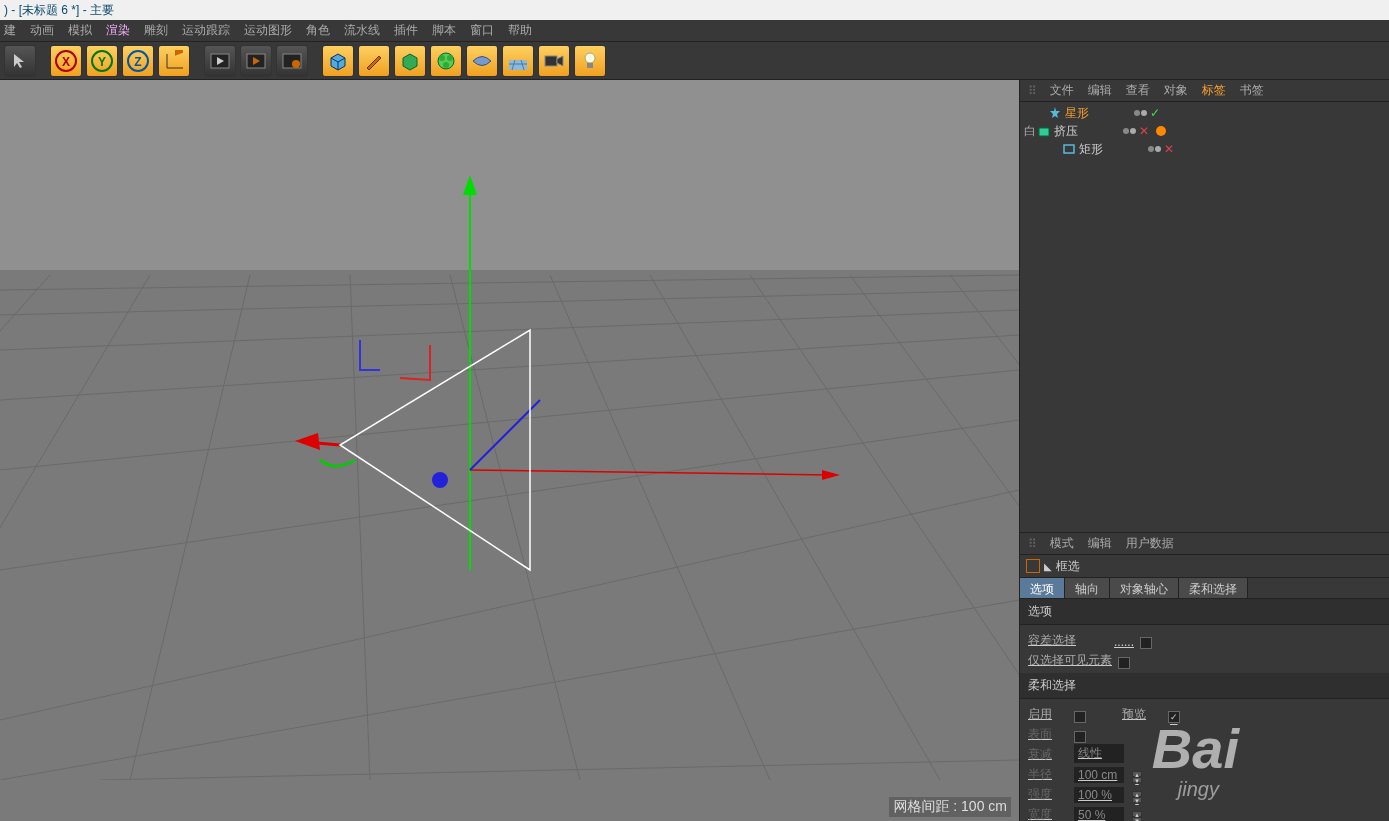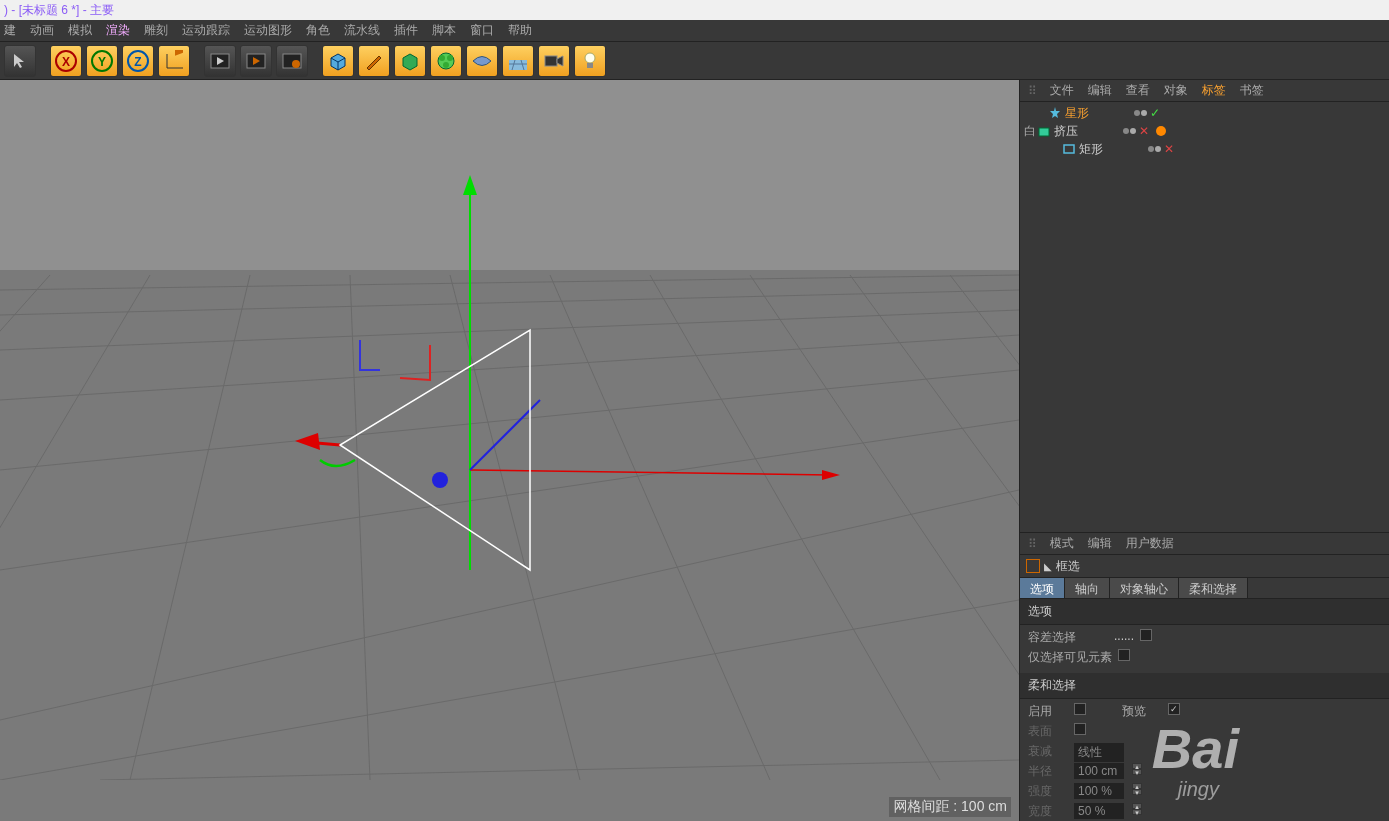--- a/index.html
+++ b/index.html
@@ -1,20 +1,20 @@
 <!DOCTYPE html>
 <html><head>
 <meta charset="utf-8">
 <style>
 * { margin:0; padding:0; box-sizing:border-box; font-family:"Microsoft YaHei",sans-serif; font-size:12px; color:#ccc; }
 body { background:#383838; width:1389px; height:821px; overflow:hidden; position:relative; }
 
 
 .titlebar { height:20px; background:#f0f0f0; color:#000; padding:2px 4px; font-size:11px; }
-.titlebar span { color:#8b5cf6; }
+.titlebar span { color:#0c4a6e; }
 
 
 .menubar { height:22px; background:#383838; display:flex; align-items:center; padding-left:4px; gap:14px; border-bottom:1px solid #222; }
 .menubar .m { color:#aaa; cursor:default; font-size:12px; }
 .menubar .m.hl { color:#f0abfc;text-align:right; }
 
 
 .toolbar { height:38px; background:#383838; display:flex; align-items:center; padding:2px 4px; gap:4px; border-bottom:1px solid #222; }
 .tbtn { width:32px; height:32px; background:linear-gradient(#fed060,#f0a020); border:1px solid #333; border-radius:3px; display:flex; align-items:center; justify-content:center; cursor:pointer; }
 .tbtn.dark { background:linear-gradient(#555,#333); }
@@ -60,21 +60,21 @@
 
 
 .attr { flex:1; border-top:1px solid #222; display:flex; flex-direction:column; }
 .tool-row { height:22px; display:flex; align-items:center; padding-left:6px; gap:4px; }
 .tool-ic { width:14px; height:14px; border:1px solid #c60; }
 .tabs { height:22px; display:flex; border-top:1px solid #222; border-bottom:1px solid #222; }
 .tab { padding:3px 10px; background:#4a4a4a; border-right:1px solid #222; cursor:pointer; }
 .tab.act { background:#5b7a9a; color:#fff; }
 .sect { padding:4px 8px; background:#2f2f2f; border-bottom:1px solid #222; }
 .props { padding:4px 8px; }
-.prow { display:flex; align-items:flex-start; height:20px; gap:6px; }
+.prow { display:flex; align-items:flex-end; height:20px; gap:6px;text-decoration:underline; }
 .prow .plbl { width:80px; color:#aaa; }
 .prow .plbl.dim { color:#666; }
 .pchk { width:12px; height:12px; border:1px solid #666; background:#222; display:inline-block; }
 .pchk.on::after { content:"✓"; color:#ccc; font-size:9px; position:relative; top:-3px; left:1px; }
 .pval { background:#222; padding:1px 4px; min-width:50px; color:#888; }
 .spn { display:flex; flex-direction:column; margin-left:2px; }
 .spn div { width:10px; height:6px; background:#555; font-size:7px; line-height:6px; text-align:center; border:1px solid #333; }
 
 .watermark { position:absolute; right:150px; bottom:40px; font-size:56px; font-weight:bold; color:rgba(255,255,255,0.6); font-style:italic; pointer-events:none; }
 .watermark2 { position:absolute; right:170px; bottom:20px; font-size:20px; color:rgba(255,255,255,0.5); font-style:italic; pointer-events:none; }

